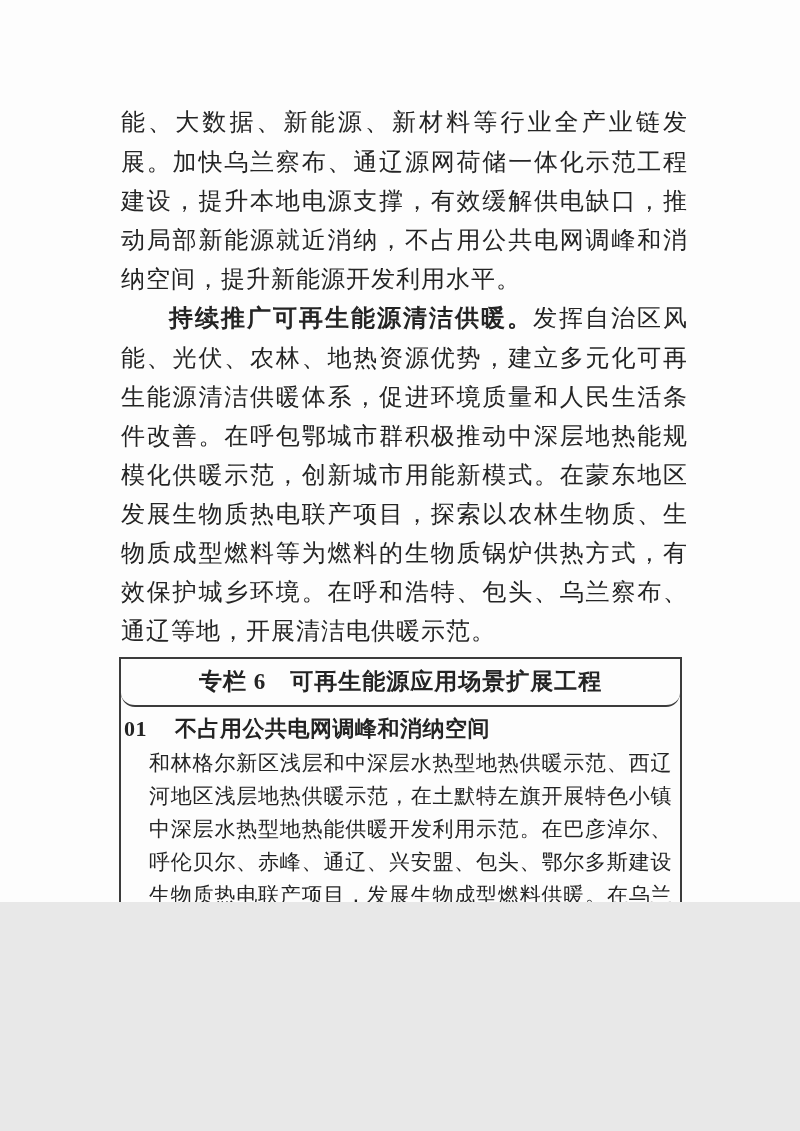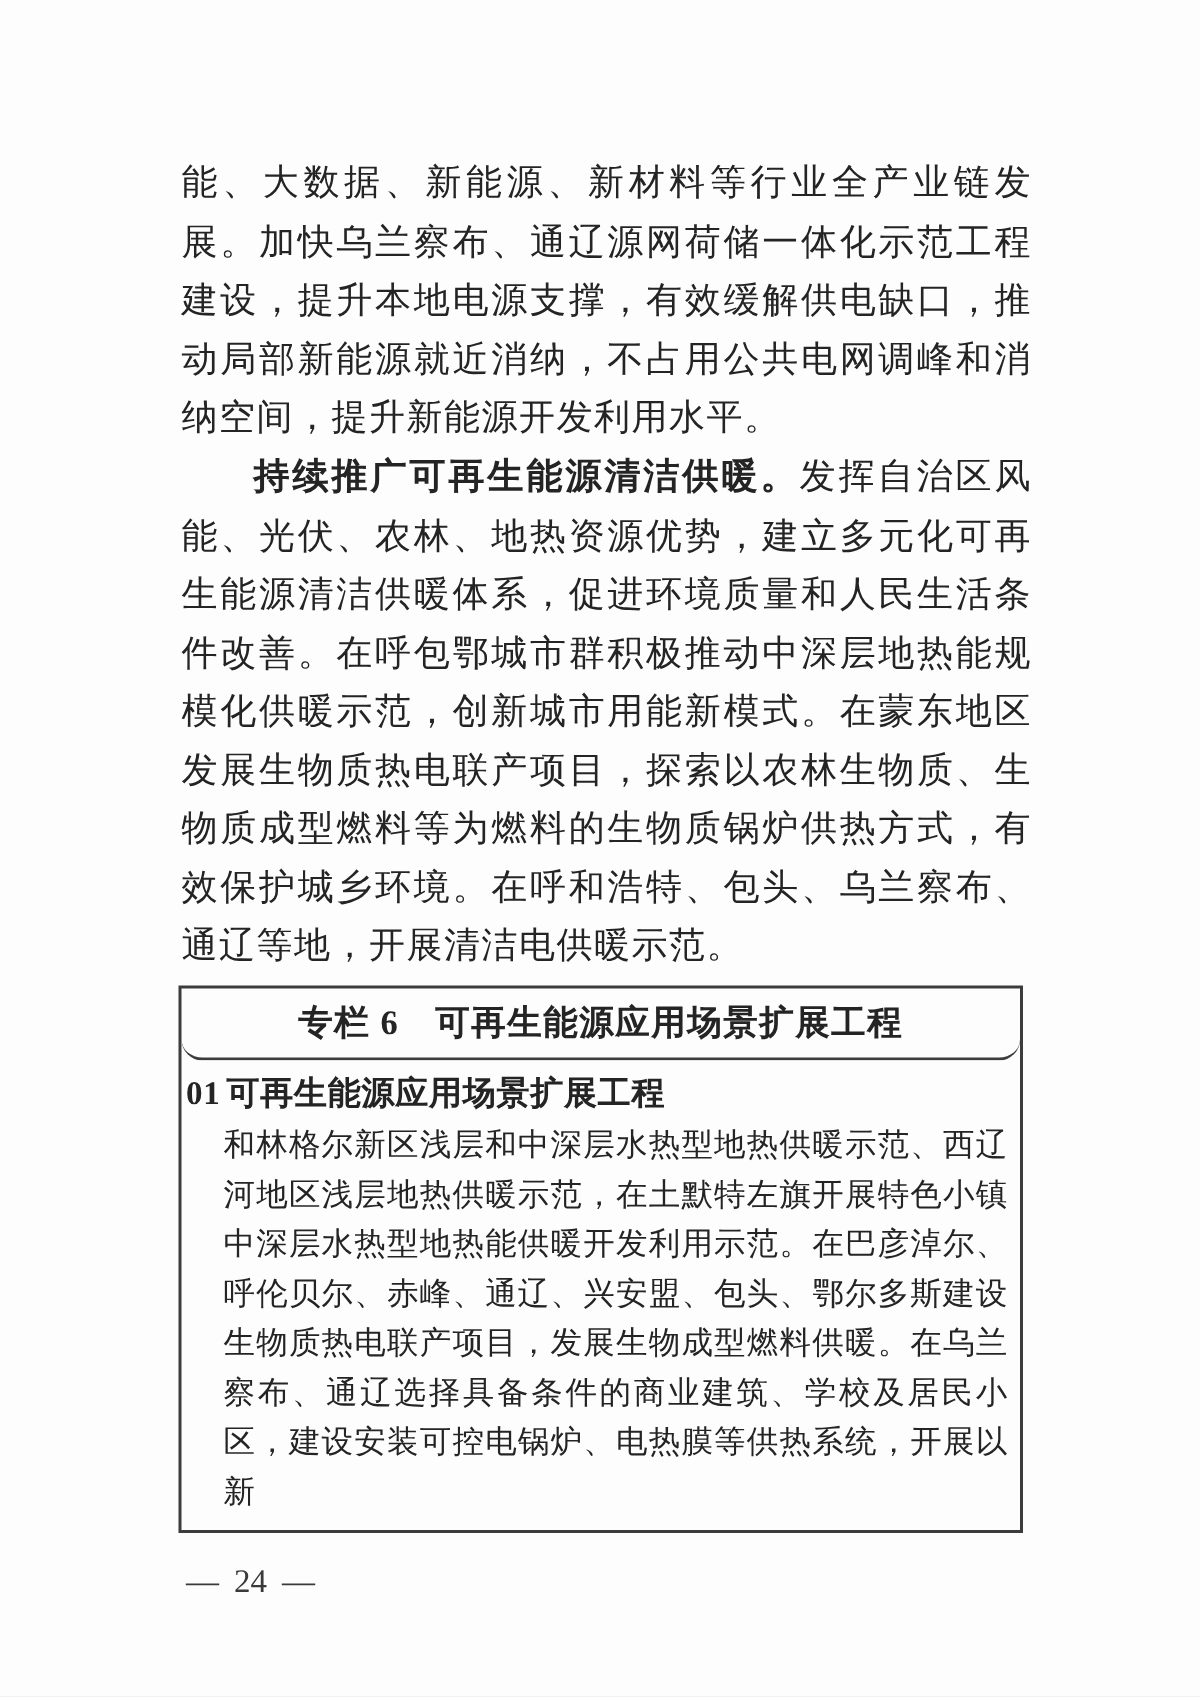--- a/index.html
+++ b/index.html
@@ -1,18 +1,18 @@
 <!DOCTYPE html>
 <html><head>
 <meta charset="utf-8">
 <style>
   html,body{margin:0;padding:0;background:#e8e8e8;}
   .page{
     position:relative;
-    width:800px;height:1131px;
+    width:800px;height:902px;
     margin:0 auto;
     background:#fdfdfd;
     font-family:"Liberation Serif","DejaVu Serif",serif;
     color:#242424;
     overflow:hidden;
   }
   .content{
     position:absolute;
     left:121px;top:103px;
     width:567px;
@@ -45,21 +45,21 @@
     border-bottom:2px solid #3c3c3c;
     border-radius:14px;
   }
   .callout-item-heading{
     font-weight:bold;
     font-size:22px;
     line-height:30px;
     padding:7px 6px 0 3px;
     letter-spacing:0.5px;
   }
-  .callout-item-number{margin-right:4px;}
+  .callout-item-number{margin-right:28px;}
   .callout-item-body{
     margin:0;
     font-size:21px;
     line-height:33px;
     text-align:justify;
     text-justify:inter-ideograph;
     letter-spacing:0.5px;
     word-break:break-all;
     padding:3px 8px 9px 28px;
   }
@@ -81,21 +81,21 @@
   <div class="content">
 
     <p class="para"><span class="lead"></span><span>能、大数据、新能源、新材料等行业全产业链发展。加快乌兰察布、通辽源网荷储一体化示范工程建设，提升本地电源支撑，有效缓解供电缺口，推动局部新能源就近消纳，不占用公共电网调峰和消纳空间，提升新能源开发利用水平。</span></p>
 
     <p class="para indent"><span class="lead">持续推广可再生能源清洁供暖。</span><span>发挥自治区风能、光伏、农林、地热资源优势，建立多元化可再生能源清洁供暖体系，促进环境质量和人民生活条件改善。在呼包鄂城市群积极推动中深层地热能规模化供暖示范，创新城市用能新模式。在蒙东地区发展生物质热电联产项目，探索以农林生物质、生物质成型燃料等为燃料的生物质锅炉供热方式，有效保护城乡环境。在呼和浩特、包头、乌兰察布、通辽等地，开展清洁电供暖示范。</span></p>
 
 
     <div class="callout">
       <div class="callout-title">专栏 6　可再生能源应用场景扩展工程</div>
       <div class="callout-item">
-        <div class="callout-item-heading"><span class="callout-item-number">01</span><span>可再生能源应用场景扩展工程</span></div>
+        <div class="callout-item-heading"><span class="callout-item-number">01</span><span>不占用公共电网调峰和消纳空间</span></div>
         <p class="callout-item-body">和林格尔新区浅层和中深层水热型地热供暖示范、西辽河地区浅层地热供暖示范，在土默特左旗开展特色小镇中深层水热型地热能供暖开发利用示范。在巴彦淖尔、呼伦贝尔、赤峰、通辽、兴安盟、包头、鄂尔多斯建设生物质热电联产项目，发展生物成型燃料供暖。在乌兰察布、通辽选择具备条件的商业建筑、学校及居民小区，建设安装可控电锅炉、电热膜等供热系统，开展以新</p>
       </div>
     </div>
 
   </div>
 
   <div class="page-number"><span class="dash">—</span><span>24</span><span class="dash">—</span></div>
 </div>
 
 </body></html>

